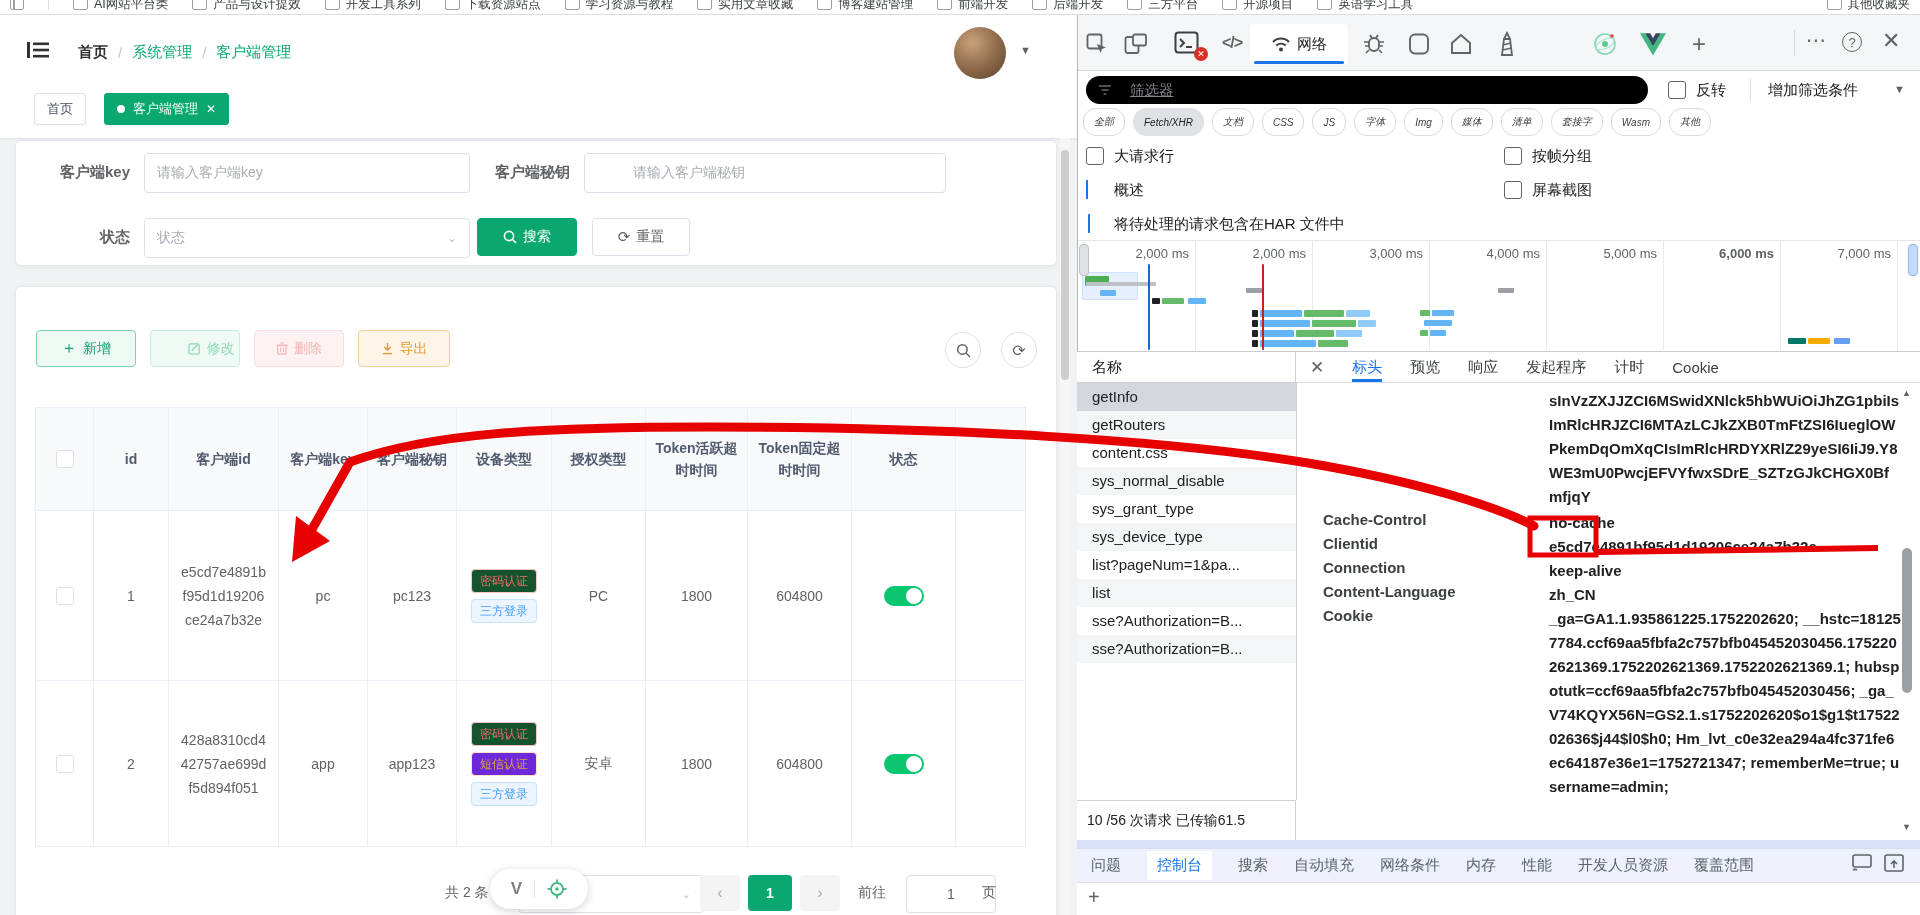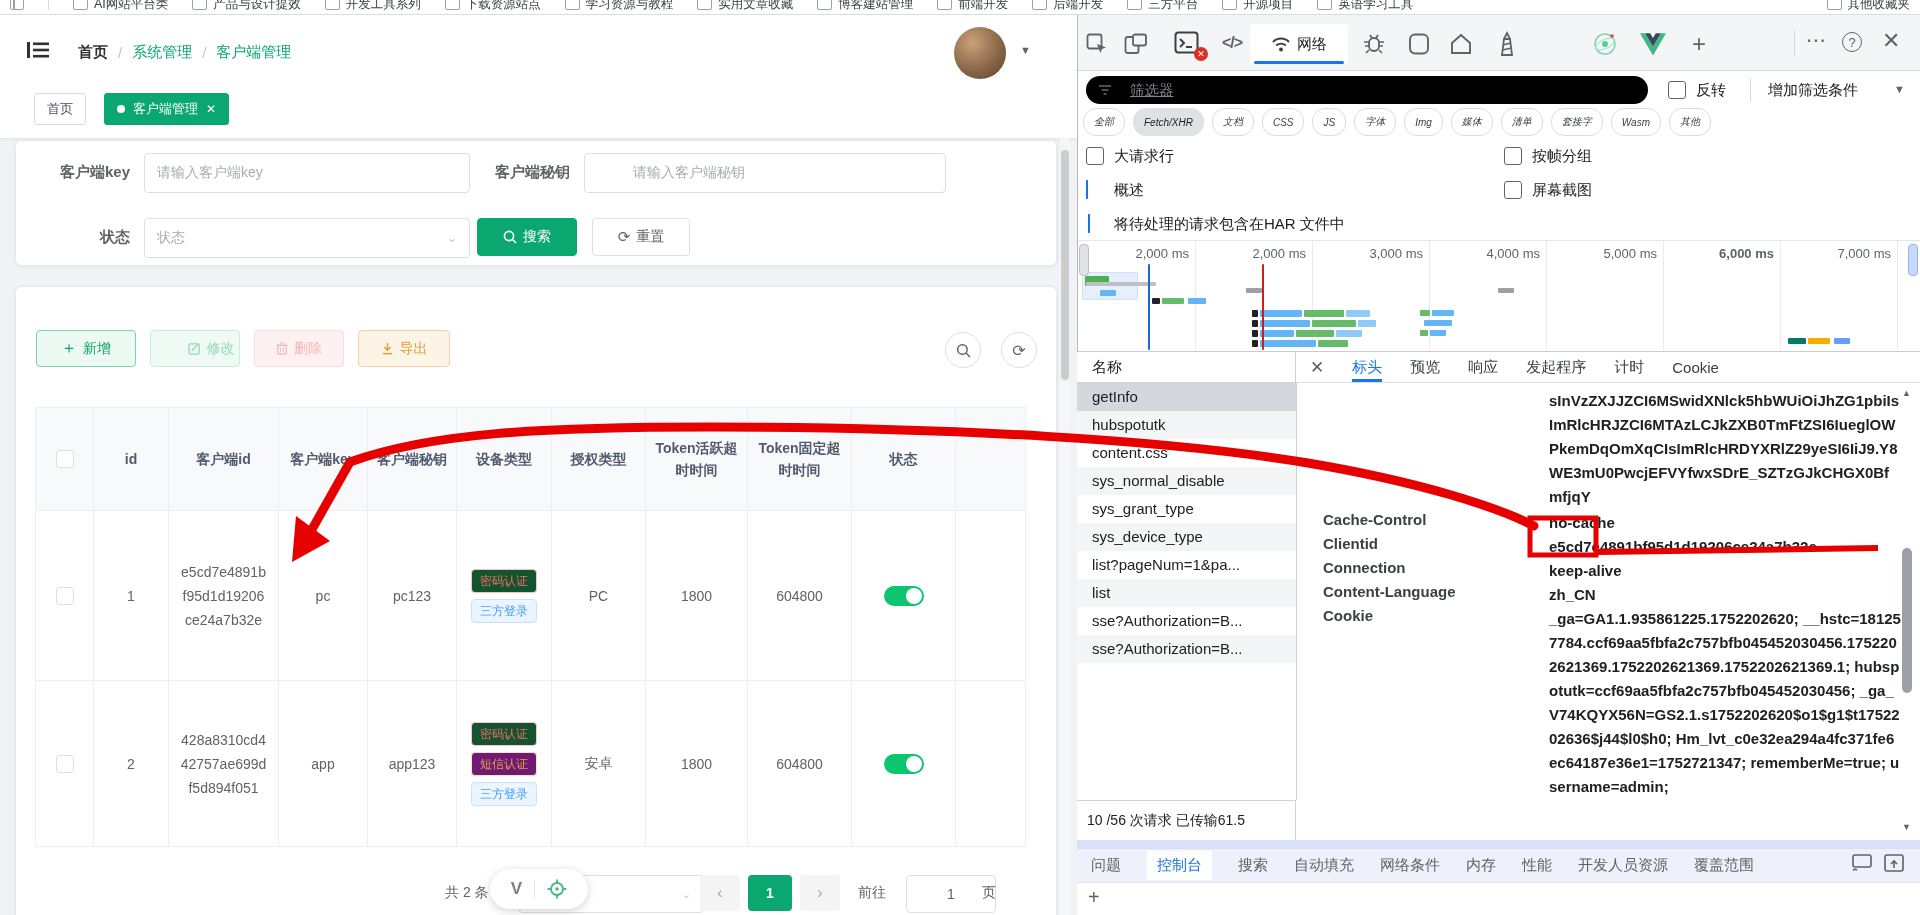--- a/index.html
+++ b/index.html
@@ -35,21 +35,21 @@
   
   #tbl{left:35px;top:407px;display:grid;grid-template-columns:58px 75px 110px 89px 89px 95px 94px 102px 104px 104px 70px;grid-template-rows:103px 170px 166px;border-top:1px solid #ebeef5;border-left:1px solid #ebeef5;font-size:14px;color:#606266;background:#fff;}
   .td,.th{border-right:1px solid #ebeef5;border-bottom:1px solid #ebeef5;display:flex;align-items:center;justify-content:center;text-align:center;box-sizing:border-box;padding:0 5px;}
   .th{background:#f8f9fb;color:#515a6e;font-weight:bold;line-height:22px;}
   .cid{word-break:break-all;line-height:24px;padding:0 6px;}
   .el-checkbox{width:16px;height:16px;border:1px solid #dcdfe6;border-radius:3px;background:#fff;}
   .toggle{width:40px;height:20px;border-radius:10px;background:#0bc56f;position:relative;}
   .toggle::after{content:"";position:absolute;right:2px;top:2px;width:16px;height:16px;border-radius:50%;background:#fff;}
   .tag{height:24px;line-height:22px;padding:0 8px;font-size:12px;border-radius:4px;border:1px solid;box-sizing:border-box;}
   .tag.danger{color:#f56c6c;background:#14532d;border-color:#fbc4c4;}
-  .tag.warning{color:#e6a23c;background:#701a75;border-color:#f8e3c5;}
+  .tag.warning{color:#e6a23c;background:#6d28d9;border-color:#f8e3c5;}
   .tag.primary{color:#409eff;background:#ecf5ff;border-color:#c6e2ff;}
   .pager-btn{width:40px;height:36px;border-radius:4px;background:#f4f4f5;color:#a8abb2;display:flex;align-items:center;justify-content:center;font-size:16px;}
   
   #dt{left:1077px;top:14px;width:843px;height:901px;background:#fff;border-left:1px solid #b4b8bf;box-sizing:border-box;}
   #dt-toolbar{left:1078px;top:14px;width:842px;height:56px;background:#f4f5f7;border-bottom:1px solid #d5d8dd;}
   .dt-ico{color:#5f6368;display:flex;align-items:center;justify-content:center;}
   #net-chip{left:1250px;top:24px;width:98px;height:40px;background:#fff;border-radius:4px;display:flex;align-items:center;justify-content:center;gap:6px;font-size:15px;color:#202124;}
   #net-underline{left:1254px;top:61px;width:90px;height:3px;background:#1a73e8;border-radius:2px;}
   #filter-pill{left:1086px;top:76px;width:562px;height:28px;background:#000000;border-radius:14px;display:flex;align-items:center;gap:18px;padding-left:12px;box-sizing:border-box;color:#80868b;font-size:14.5px;text-decoration:underline;}
   .chip{height:26px;display:inline-flex;align-items:center;padding:0 10px;border:1px solid #dadce0;border-radius:13px;font-size:10px;color:#3c4043;background:#fff;font-style:italic;}
@@ -507,21 +507,21 @@
 <div class="wf" style="left:1262px;top:264px;width:2px;height:86px;background:#c5221f;"></div>
 <div class="wf" style="left:1079px;top:244px;width:8px;height:30px;background:#dfe1e5;border:1px solid #bdc1c6;border-radius:4px;"></div>
 <div class="wf" style="left:1908px;top:244px;width:8px;height:30px;background:#c6dafc;border:1px solid #9ab4e8;border-radius:4px;"></div>
 
 
 <div class="a" id="names-hdr">
     <span>名称</span>
   </div>
 <div class="a" id="names">
   <div class="req sel">getInfo</div>
-  <div class="req">hubspotutk</div>
+  <div class="req">getRouters</div>
   <div class="req">content.css</div>
   <div class="req">sys_normal_disable</div>
   <div class="req">sys_grant_type</div>
   <div class="req">sys_device_type</div>
   <div class="req">list?pageNum=1&amp;pa...</div>
   <div class="req">list</div>
   <div class="req">sse?Authorization=B...</div>
   <div class="req">sse?Authorization=B...</div>
 </div>
 <div class="a" id="names-gap"></div>

